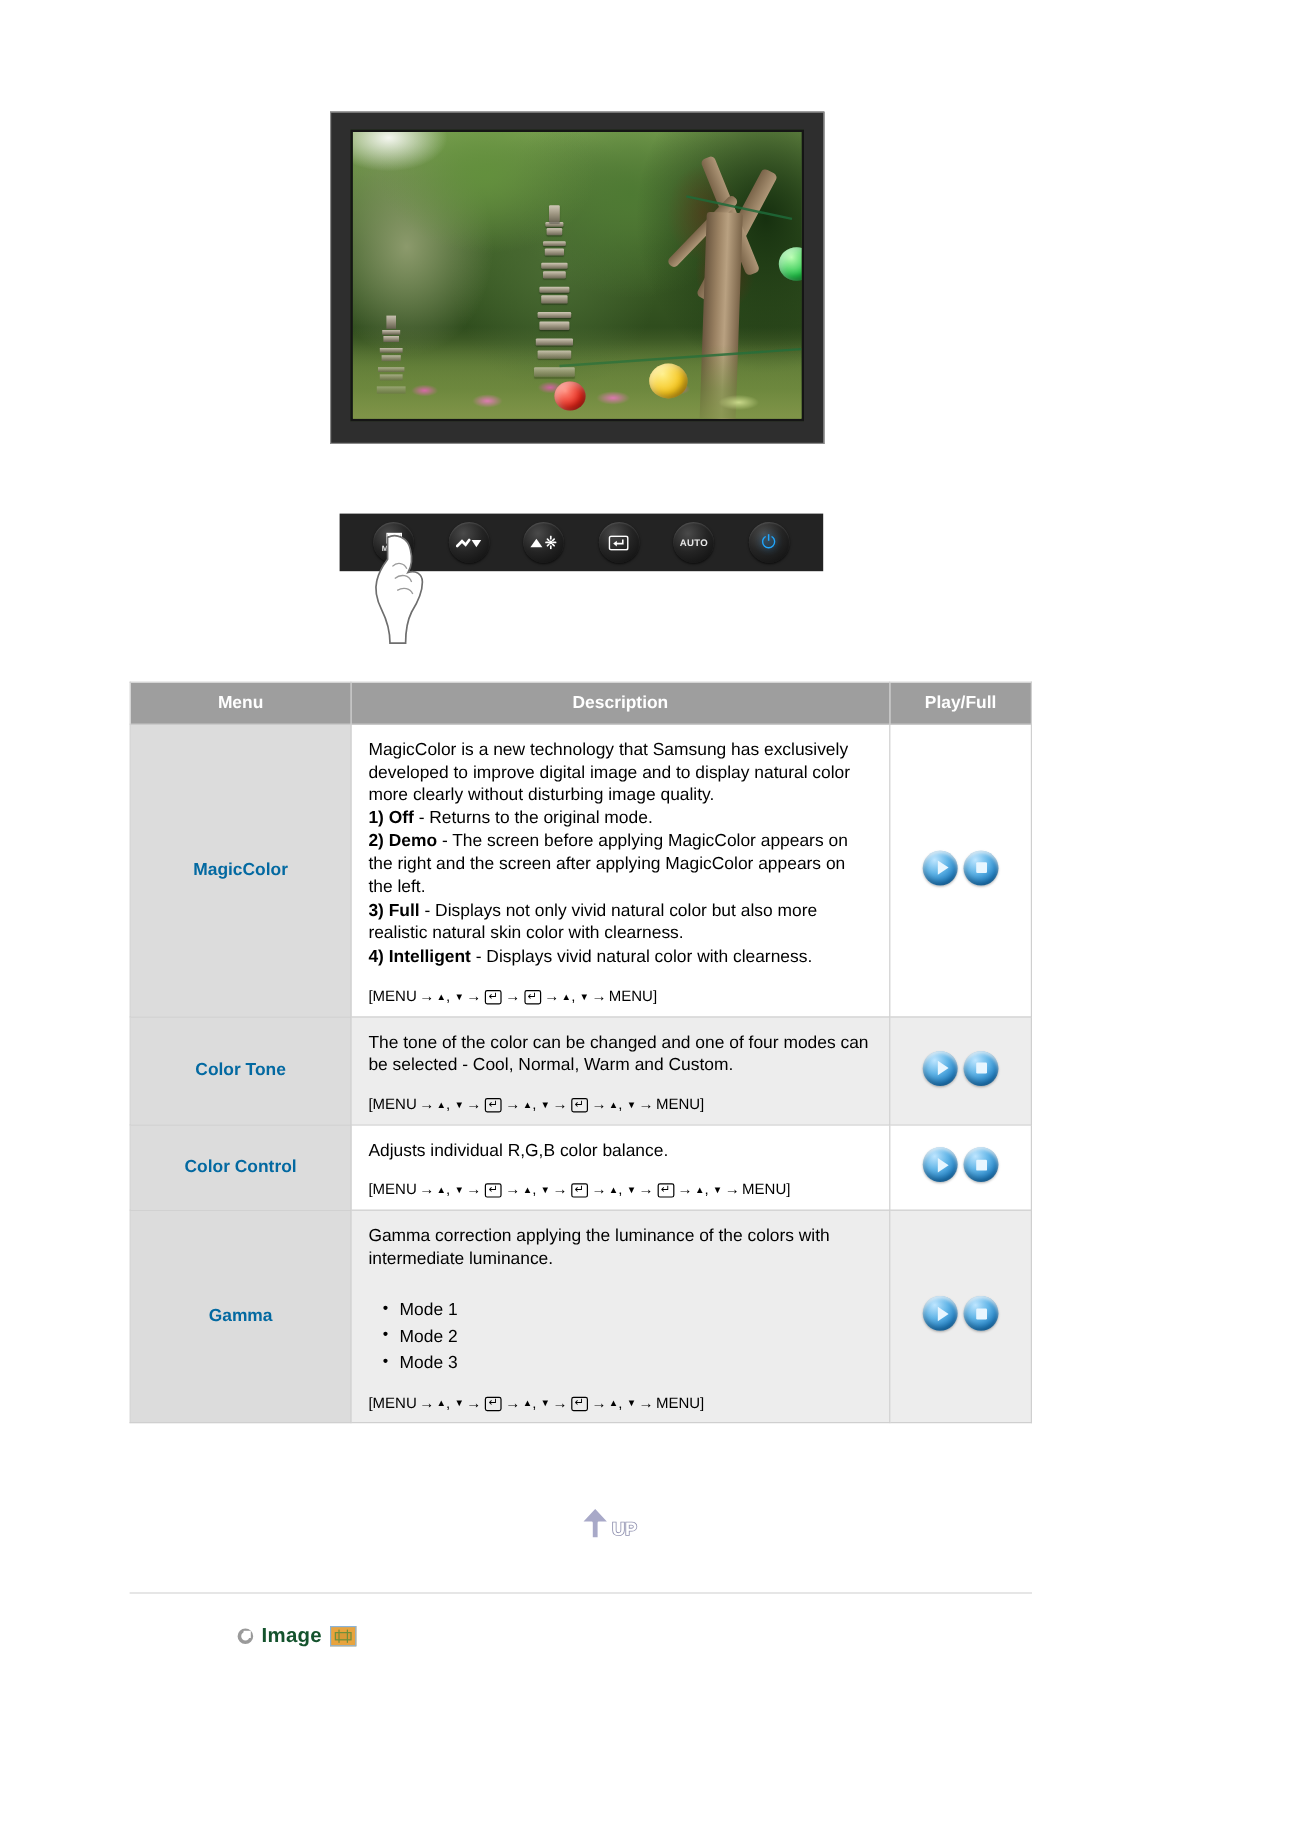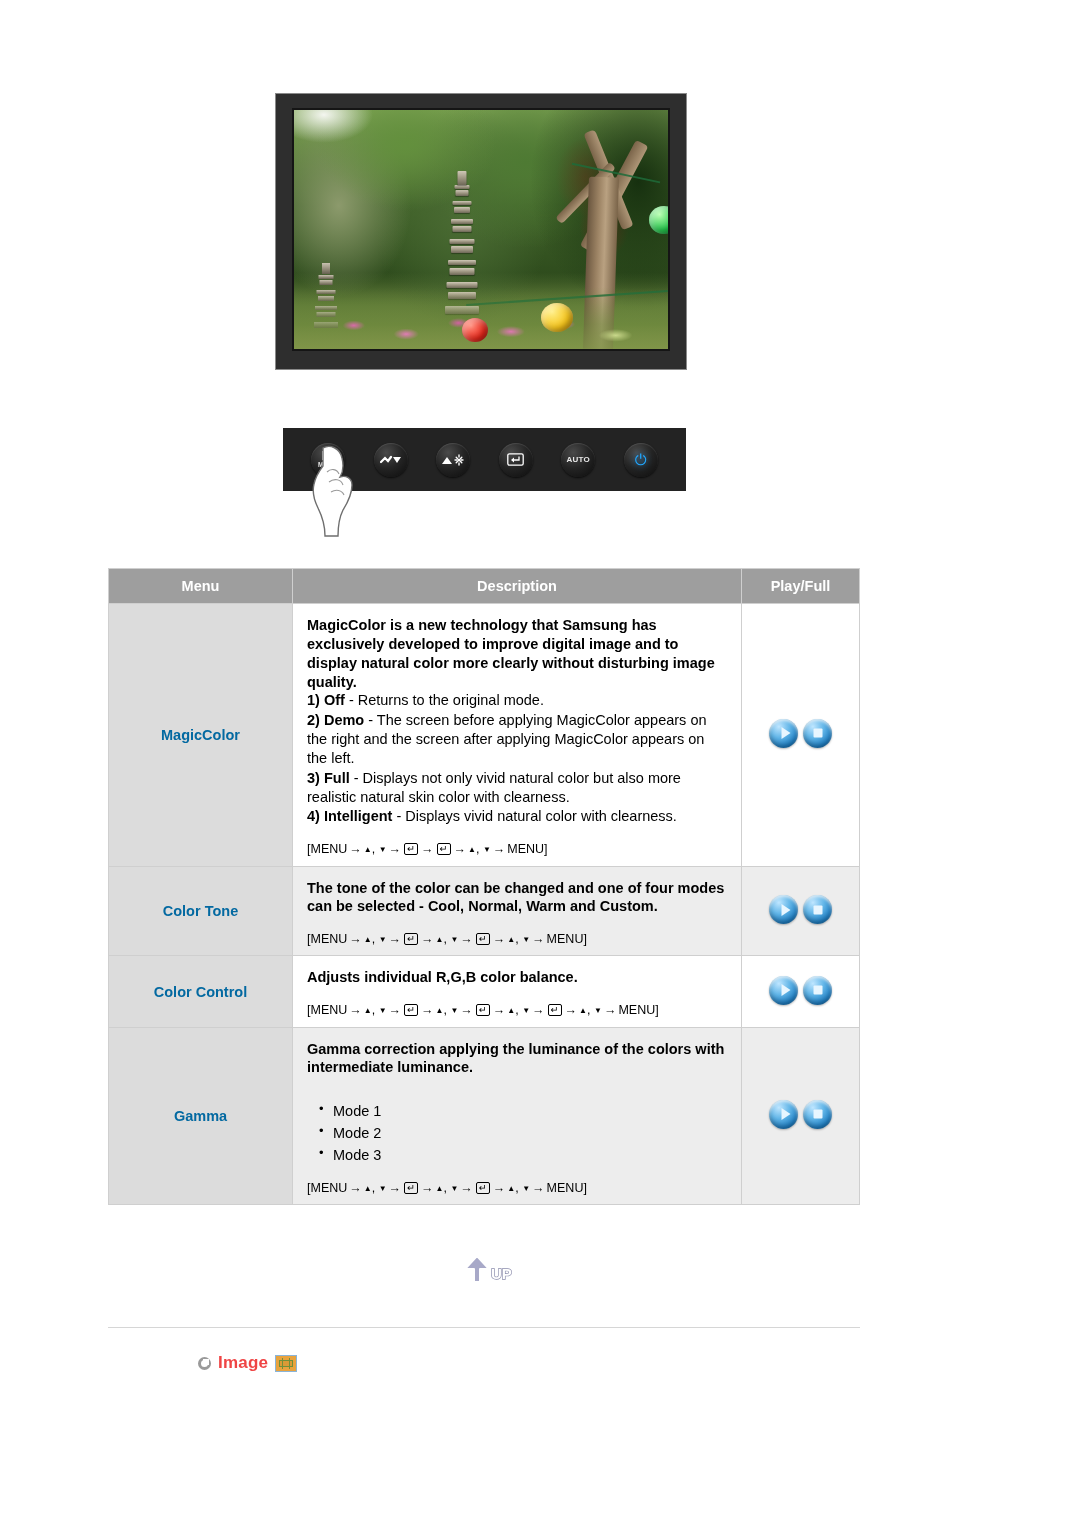--- a/index.html
+++ b/index.html
@@ -159,21 +159,21 @@
   .lantern-red    { left: 45%; bottom: 3%;  width: 26px; height: 24px; background: radial-gradient(circle at 35% 32%, #ff8b7a 0%, #e8281b 60%, #a81409 100%); }
   .lantern-yellow { left: 66%; bottom: 7%;  width: 32px; height: 29px; background: radial-gradient(circle at 35% 30%, #fff08a 0%, #f5c41c 58%, #c08b06 100%); }
   .lantern-green  { right: -3%; top: 40%;   width: 30px; height: 28px; background: radial-gradient(circle at 35% 30%, #b8ffb0 0%, #23c24a 58%, #0c7a28 100%); }
 
   
   .panel-wrap {
     position: absolute;
     left: 283px;
     top: 428px;
     width: 403px;
-    height: 63px;
+    height: 48px;
   }
   .panel-bar {
     width: 100%;
     height: 100%;
     background: #232323;
     display: flex;
     align-items: center;
     justify-content: space-around;
     box-sizing: border-box;
     padding: 0 14px;
@@ -260,21 +260,21 @@
     padding: 12px 14px 8px 14px;
     line-height: 1.30;
   }
   td.desc-cell.shaded { background: #ededed; }
   td.play-cell {
     text-align: center;
     vertical-align: middle;
   }
   td.play-cell.shaded { background: #ededed; }
 
-  .desc-p { margin: 0 0 12px 0; font-weight: bold; }
+  .desc-p { margin: 0 0 12px 0; }
   .desc-p:last-of-type { margin-bottom: 0; }
   .opt-line { margin: 0 0 1px 0; }
   .opt-line b { font-weight: bold; }
 
   .bullets {
     margin: 25px 0 0 0;
     padding-left: 26px;
     list-style: none;
   }
   .bullets li {
@@ -333,21 +333,21 @@
   }
   .ctl-stop::after {
     width: 9px; height: 9px;
     background: #e8f6ff;
     border-radius: 1px;
   }
 
   
   .up-btn {
     position: absolute;
-    left: 460px;
+    left: 479px;
     top: 1252px;
     width: 56px;
     height: 34px;
   }
 
   
   .divider {
     position: absolute;
     left: 108px;
     top: 1327px;
@@ -374,21 +374,21 @@
   .ring-icon::after {
     content: "";
     position: absolute;
     right: -1px; top: -1px;
     width: 6px; height: 6px;
     background: #ffffff;
   }
   .img-label {
     font-size: 17px;
     font-weight: bold;
-    color: #ef4444;
+    color: #14532d;
     letter-spacing: .2px;
   }
   .img-badge {
     width: 22px; height: 17px;
     background: #e8a33d;
     border: 1px solid #8ab4d8;
     box-sizing: border-box;
     position: relative;
     display: inline-block;
   }

